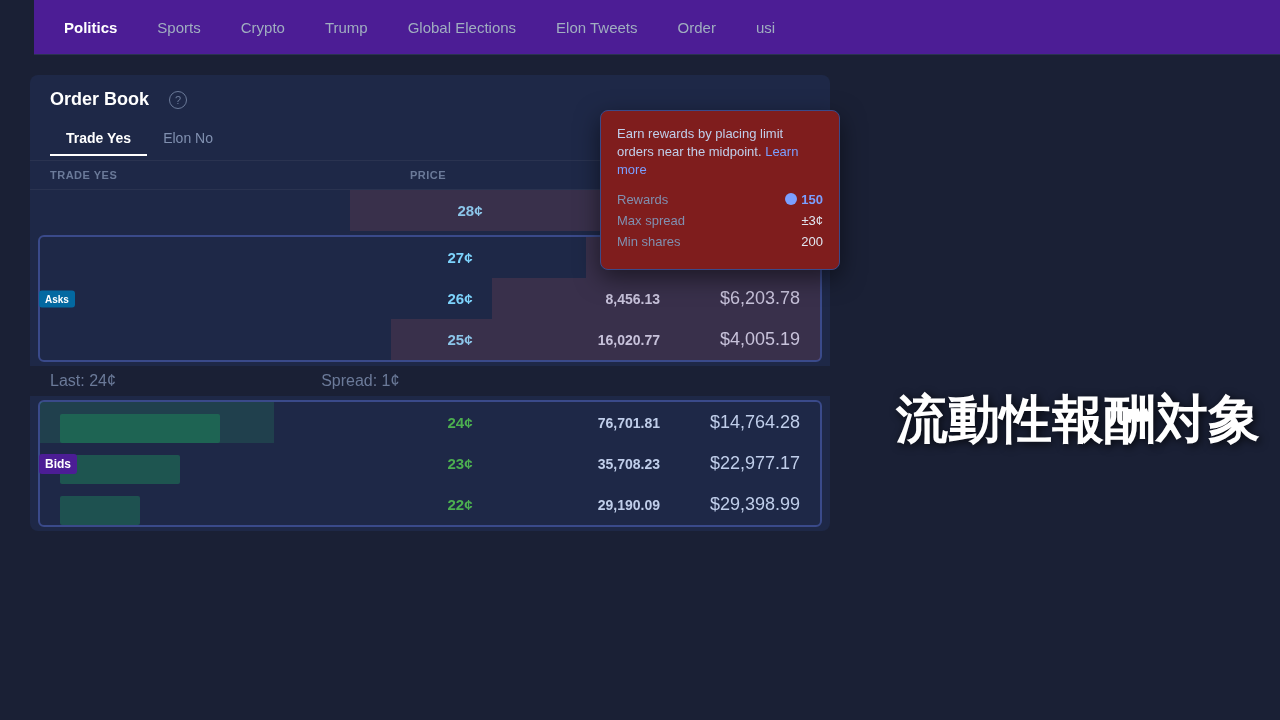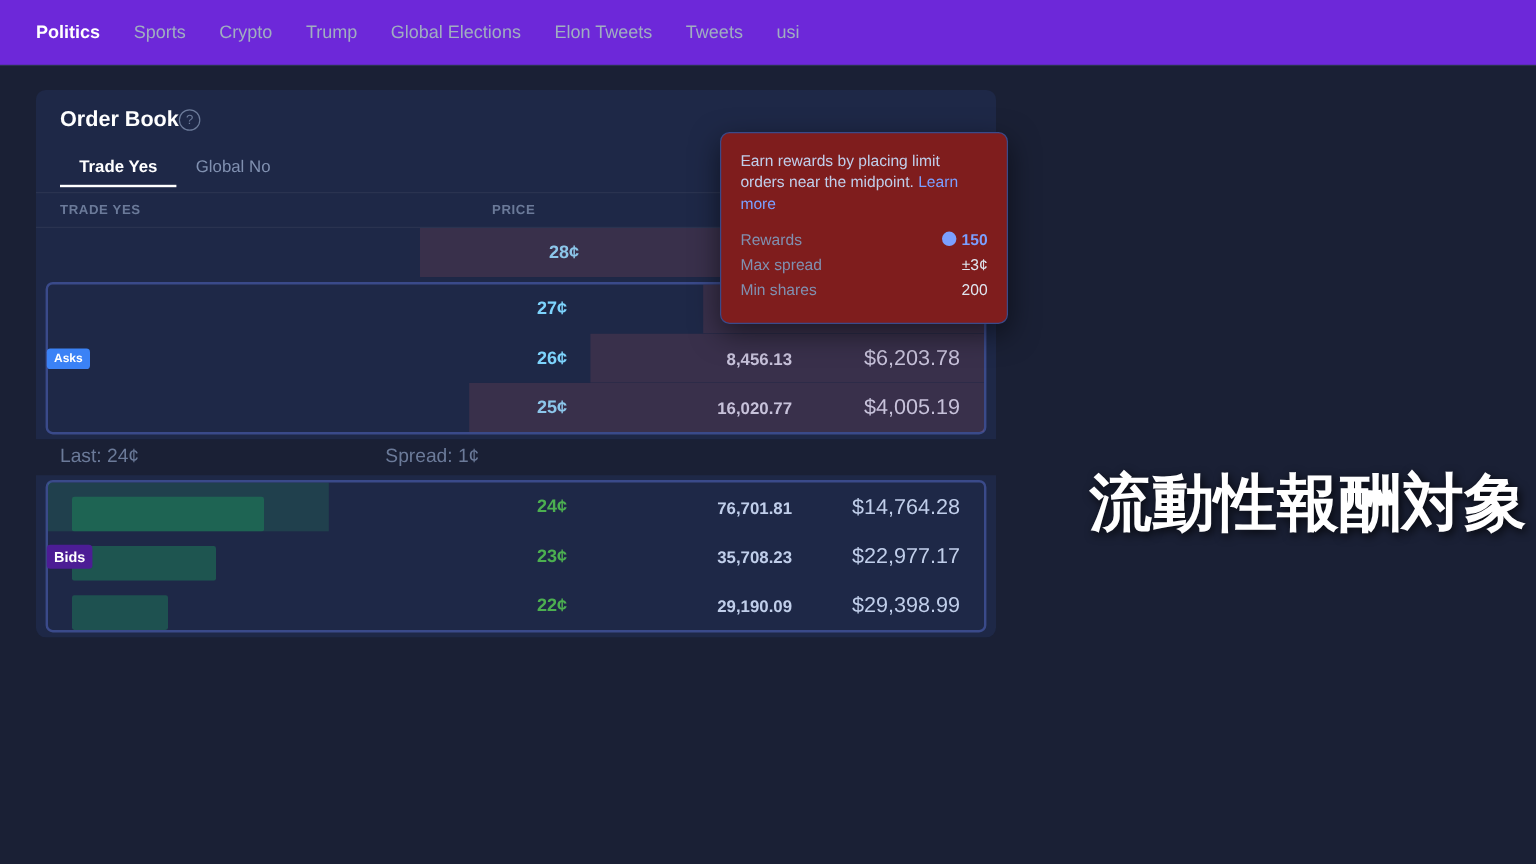--- a/index.html
+++ b/index.html
@@ -12,23 +12,24 @@
       overflow: hidden;
       position: relative;
     }
 
     
     .nav {
       display: flex;
       align-items: center;
       padding: 0 30px;
       height: 55px;
-      background: #6d28d9;
+      background: #4c1d95;
       border-bottom: 1px solid #2a3350;
-      gap: 28px;
+      gap: 40px;
+      margin-left: 34px;
     }
     .nav-item {
       font-size: 15px;
       color: #a0aec0;
       cursor: pointer;
       white-space: nowrap;
     }
     .nav-item.active {
       color: #ffffff;
       font-weight: 600;
@@ -48,21 +49,21 @@
       overflow: hidden;
     }
 
     
     .card-header {
       padding: 14px 20px 0 20px;
     }
     .card-title-row {
       display: flex;
       align-items: center;
-      gap: 0;
+      gap: 20px;
       margin-bottom: 12px;
     }
     .card-title {
       font-size: 18px;
       font-weight: 700;
       color: #ffffff;
     }
     .help-icon {
       width: 18px;
       height: 18px;
@@ -165,21 +166,21 @@
       border-radius: 6px;
       margin: 4px 8px;
       position: relative;
       overflow: visible;
     }
     .asks-label {
       position: absolute;
       left: -1px;
       top: 50%;
       transform: translateY(-50%);
-      background: #3b82f6;
+      background: #0369a1;
       color: #fff;
       font-size: 10px;
       font-weight: 700;
       padding: 3px 6px;
       border-radius: 3px;
       z-index: 5;
     }
 
     
     .bids-section {
@@ -280,21 +281,21 @@
     
     .jp-overlay {
       position: absolute;
       right: 0;
       top: 330px;
       font-size: 52px;
       font-weight: 900;
       color: #ffffff;
       text-shadow: 2px 2px 8px rgba(0,0,0,0.8);
       white-space: nowrap;
-      padding-right: 8px;
+      padding-right: 20px;
       pointer-events: none;
       font-family: Liberation Serif, serif;
     }
 
     
     .bottom-bar {
       position: absolute;
       left: 20px;
       bottom: 0;
       width: 140px;
@@ -306,37 +307,37 @@
 </head>
 <body>
 
 <nav class="nav">
   <span class="nav-item active">Politics</span>
   <span class="nav-item">Sports</span>
   <span class="nav-item">Crypto</span>
   <span class="nav-item">Trump</span>
   <span class="nav-item">Global Elections</span>
   <span class="nav-item">Elon Tweets</span>
-  <span class="nav-item">Tweets</span>
+  <span class="nav-item">Order</span>
   <span class="nav-item">usi</span>
 </nav>
 
 <div class="main">
 
   <div class="order-book-card">
 
     <div class="card-header">
       <div class="card-title-row">
         <span class="card-title">Order Book</span>
         <div class="help-icon">?</div>
       </div>
       <div class="tabs-row">
         <div class="tabs">
           <div class="tab active">Trade Yes</div>
-          <div class="tab">Global No</div>
+          <div class="tab">Elon No</div>
         </div>
         <div class="rewards-section">
           <div class="rewards-badge">Rewards</div>
           <div class="rewards-dot"></div>
           <div class="refresh-icon">↻</div>
         </div>
       </div>
     </div>
 
     <div class="table-header">

